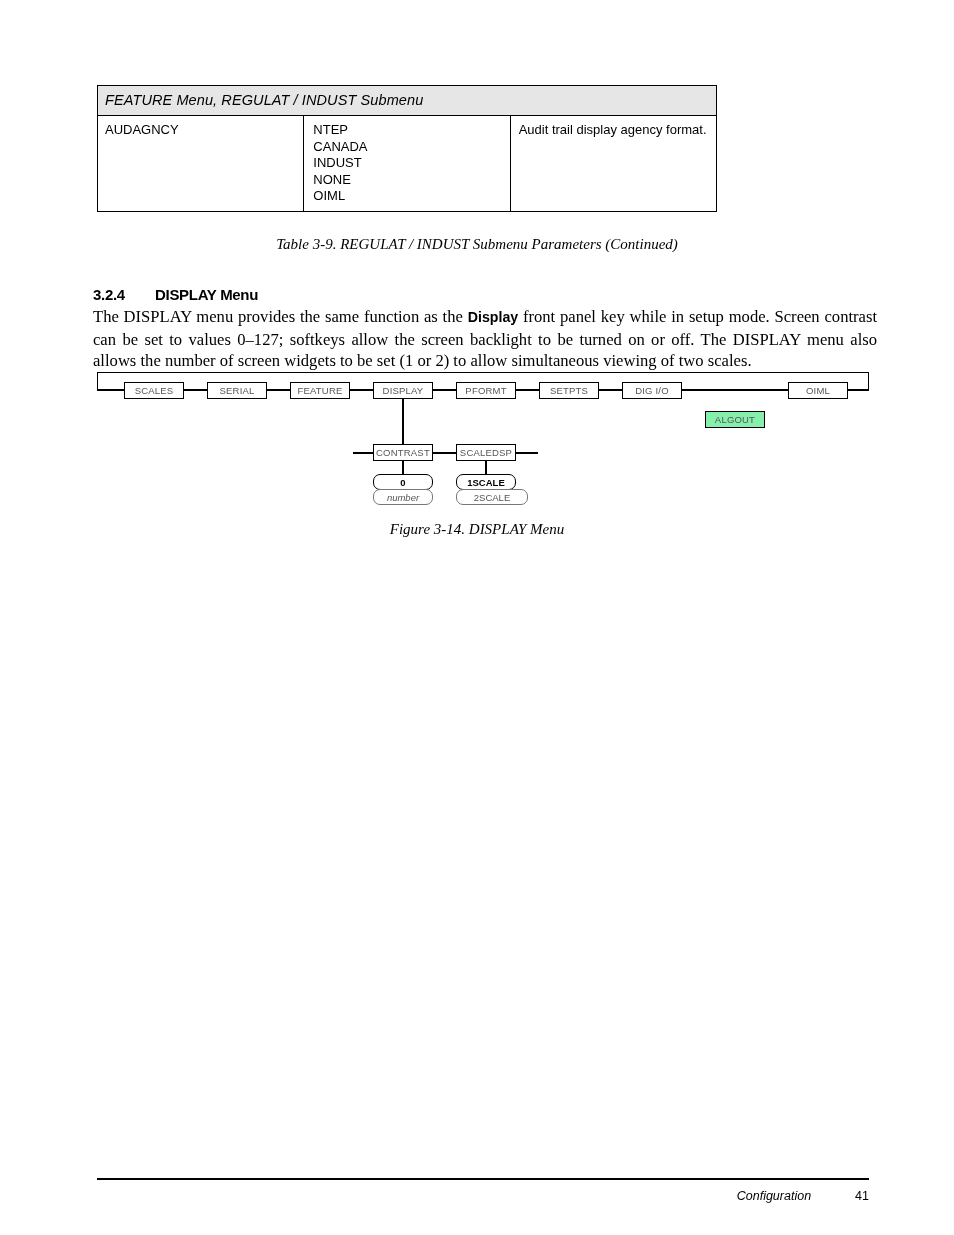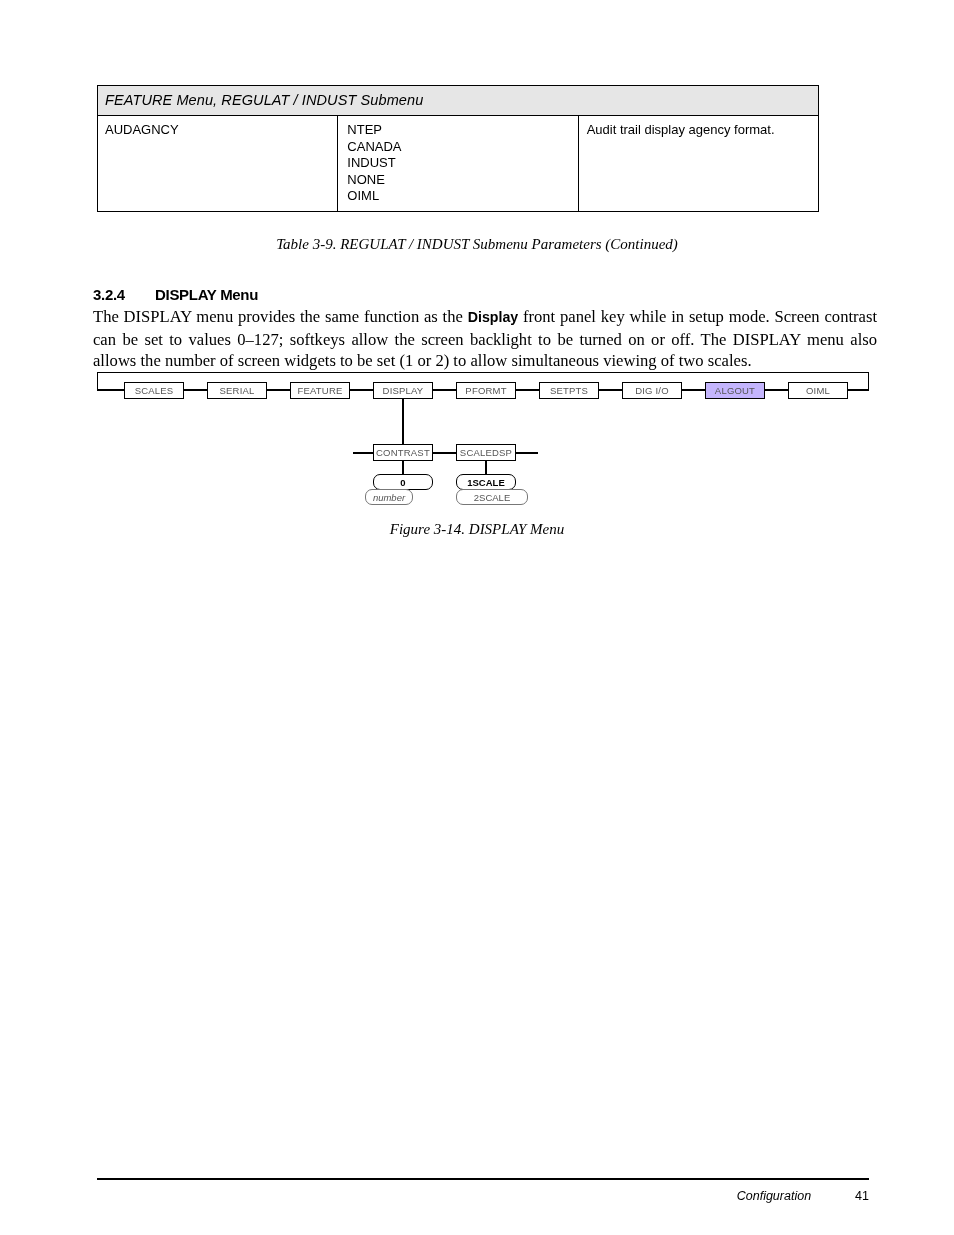--- a/index.html
+++ b/index.html
@@ -21,21 +21,21 @@
     left: 0; top: 0;
     width: 954px;
     height: 1235px;
   }
 
   
   .param-table {
     position: absolute;
     left: 97px;
     top: 85px;
-    width: 722px;
+    width: 620px;
     border-collapse: collapse;
     table-layout: fixed;
   }
   .param-table td, .param-table th {
     border: 1.5px solid #000000;
     padding: 0;
     vertical-align: top;
     font-family: "Liberation Sans", sans-serif;
   }
   .tbl-title {
@@ -138,21 +138,21 @@
     background: #ffffff;
     font-family: "Liberation Sans", sans-serif;
     font-size: 9.5px;
     color: #555555;
     text-align: center;
     line-height: 16px;
     height: 17px;
     letter-spacing: 0.2px;
     white-space: nowrap;
   }
-  .menu-box.shaded { background: #c4b5fd; }
+  .menu-box.shaded { background: #86efac; margin-top: 29px; }
 
   .round-box {
     position: absolute;
     box-sizing: border-box;
     border: 1.2px solid #777777;
     border-radius: 7px;
     background: #ffffff;
     font-family: "Liberation Sans", sans-serif;
     font-size: 9.5px;
     color: #555555;
@@ -250,21 +250,21 @@
 
     <div class="fig-line" style="left:256px; top:80.3px; width:185px; height:1.4px;"></div>
 
     <div class="menu-box" style="left:276px; top:72px; width:60px;">CONTRAST</div>
     <div class="menu-box" style="left:359px; top:72px; width:60px;">SCALEDSP</div>
 
     <div class="fig-line" style="left:305.3px; top:89px; width:1.4px; height:14px;"></div>
     <div class="fig-line" style="left:388.3px; top:89px; width:1.4px; height:14px;"></div>
 
     <div class="round-box strong" style="left:276px; top:102px; width:60px;">0</div>
-    <div class="round-box italic" style="left:268px; top:117px; width:48px;">number</div>
+    <div class="round-box italic" style="left:276px; top:117px; width:60px;">number</div>
 
     <div class="round-box strong" style="left:359px; top:102px; width:60px;">1SCALE</div>
     <div class="round-box" style="left:359px; top:117px; width:72px;">2SCALE</div>
 
   </div>
 
   <div class="figure-caption">Figure 3-14. DISPLAY Menu</div>
 
   <div class="footer-rule"></div>
   <div class="footer-text"><span class="footer-label">Configuration</span><span class="footer-page">41</span></div>

